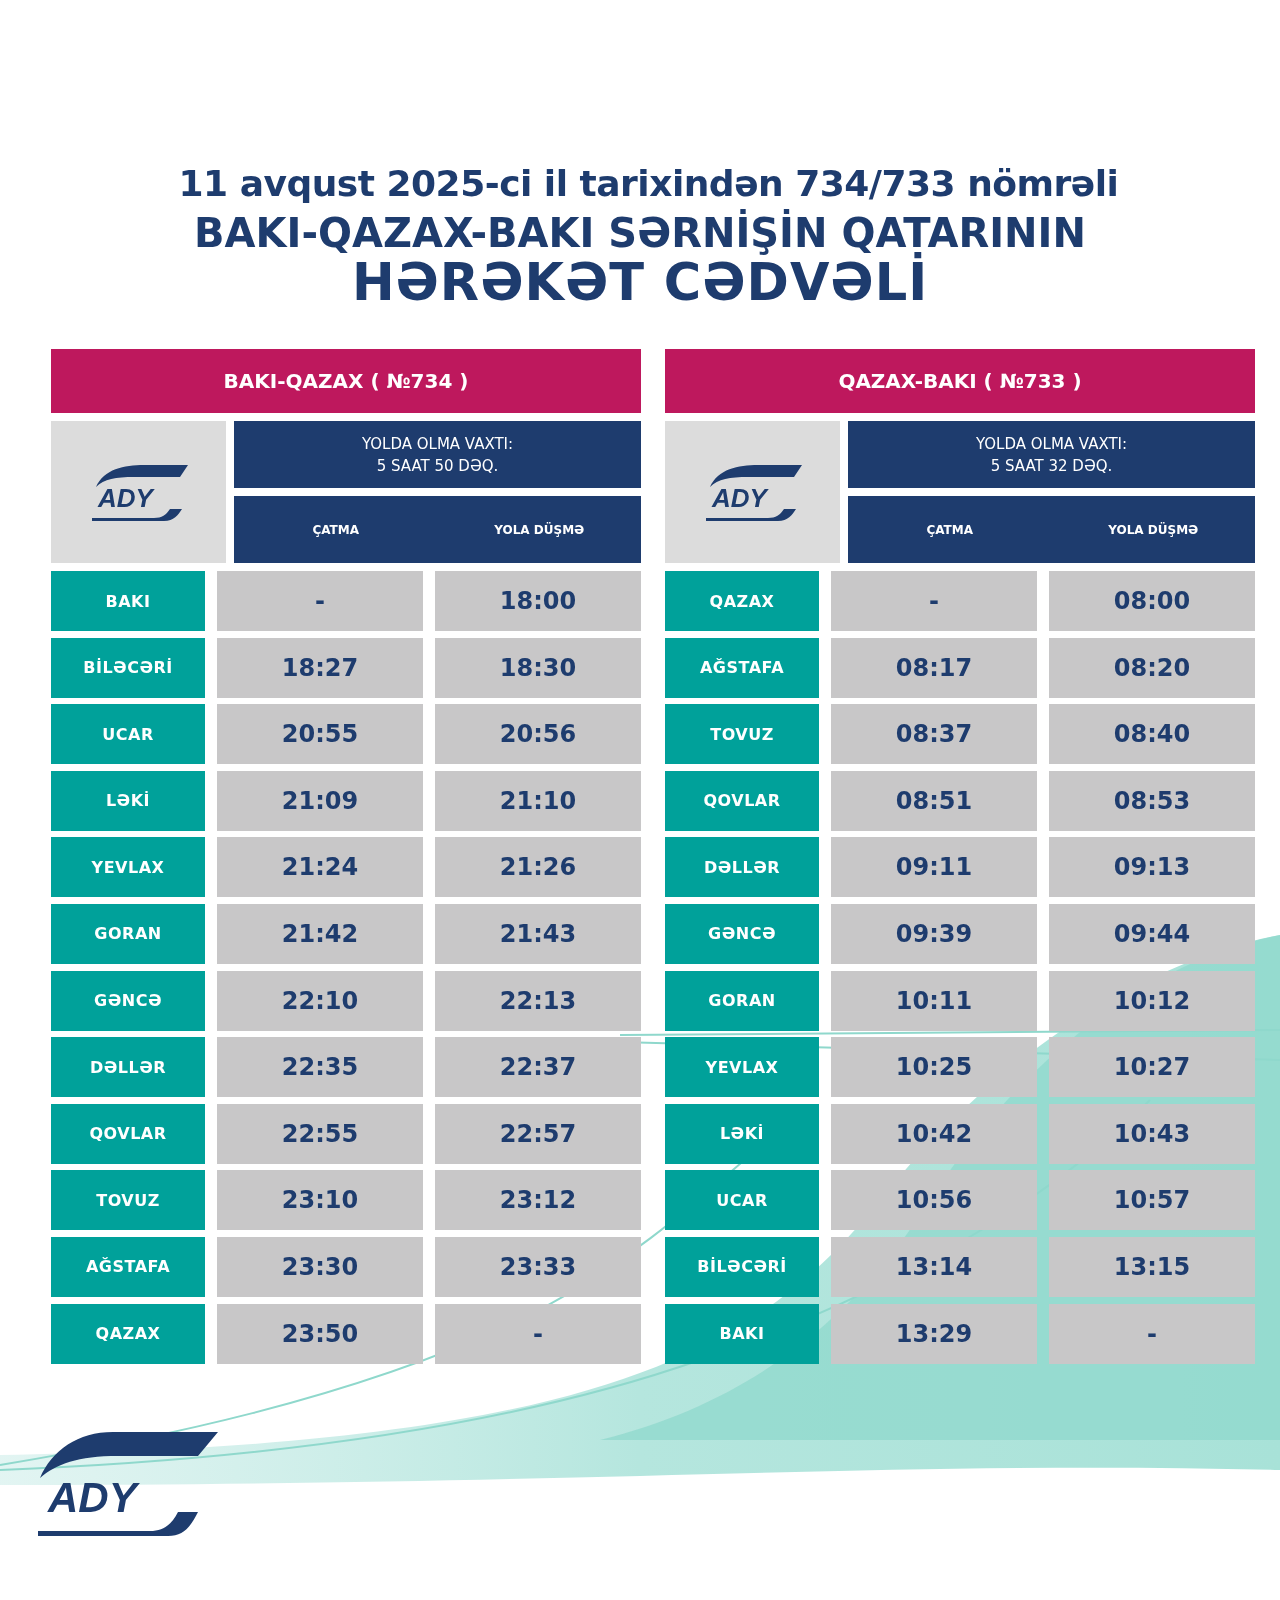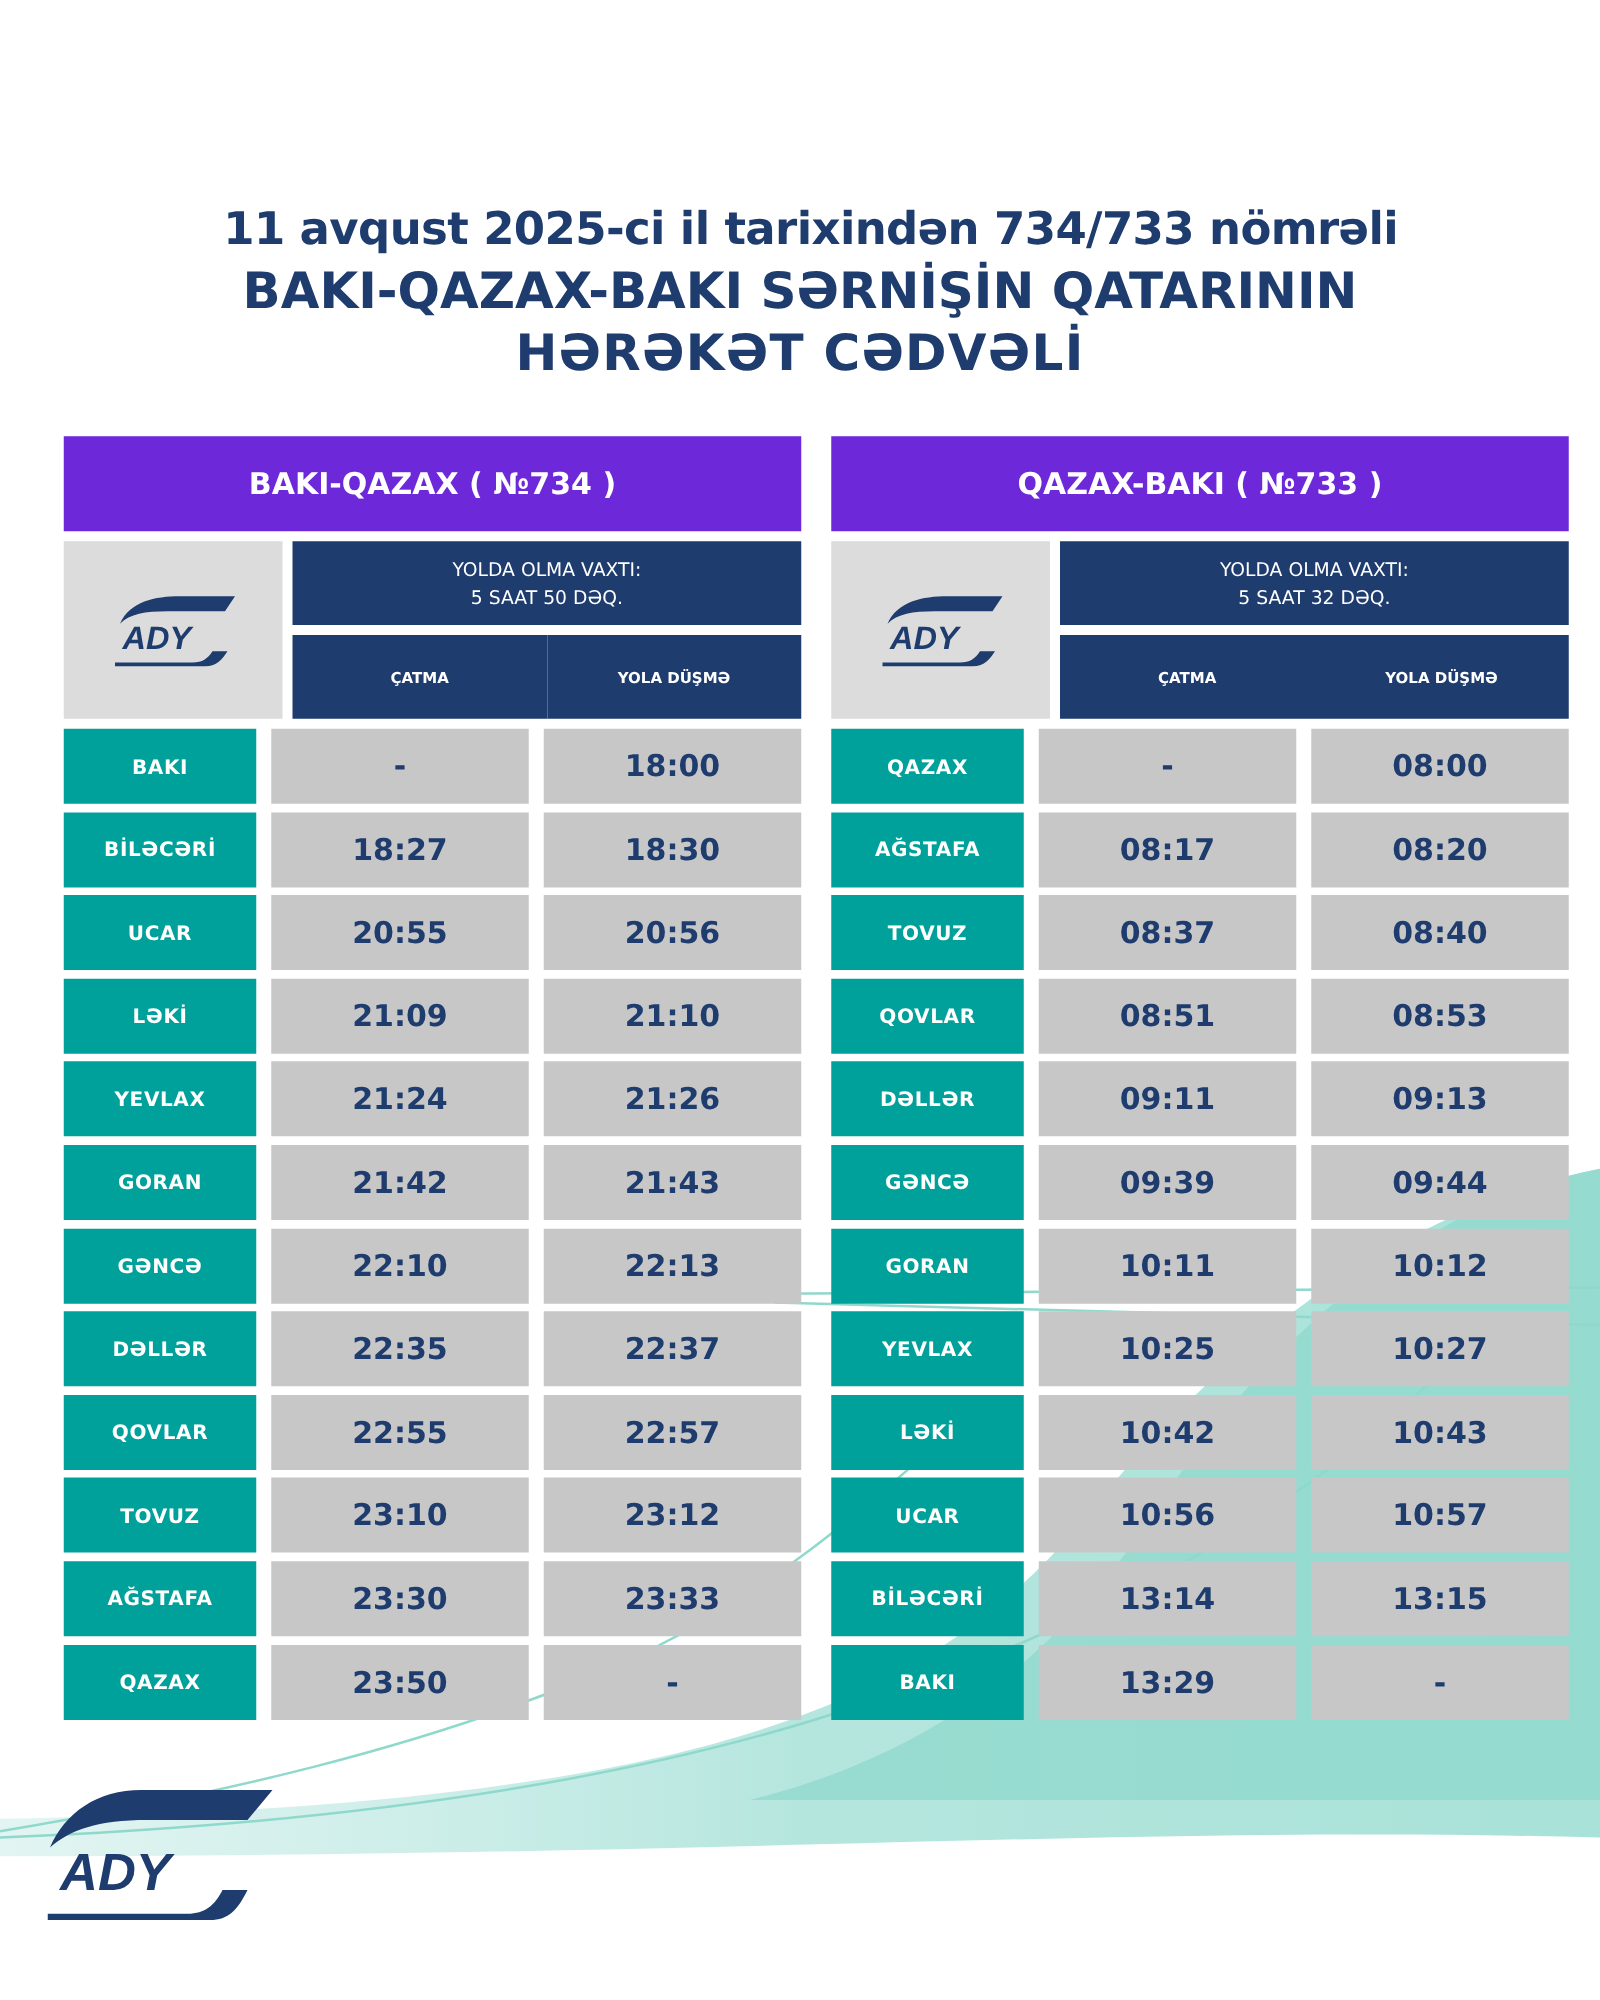--- a/index.html
+++ b/index.html
@@ -4,27 +4,27 @@
 <style>
   * { box-sizing: border-box; margin: 0; padding: 0; }
   html, body { width: 1280px; height: 1600px; background: #ffffff; overflow: hidden; }
   body { position: relative; font-family: "DejaVu Sans", "Liberation Sans", sans-serif; color: #1e3c6e; }
 
   .bg-decor { position: absolute; left: 0; top: 0; width: 1280px; height: 1600px; z-index: 0; pointer-events: none; }
 
   .title-block { position: absolute; left: 0; top: 160px; width: 1280px; text-align: center; z-index: 2; }
   .title-line1 { font-size: 36px; font-weight: bold; color: #1e3c6e; letter-spacing: -0.5px; line-height: 48px; padding-left: 17px; }
   .title-line2 { font-size: 40px; font-weight: bold; color: #1e3c6e; letter-spacing: 0px; line-height: 50px; }
-  .title-line3 { font-size: 40px; font-weight: bold; color: #1e3c6e; letter-spacing: 1px; line-height: 50px; }
+  .title-line3 { font-size: 51px; font-weight: bold; color: #1e3c6e; letter-spacing: 1px; line-height: 50px; }
 
   .schedule { position: absolute; top: 349px; width: 590px; z-index: 2; }
   .schedule.left { left: 51px; }
   .schedule.right { left: 665px; }
 
-  .route-header { height: 76px; background: #6d28d9; color: #ffffff; font-weight: bold; font-size: 24px; display: flex; align-items: center; justify-content: center; }
+  .route-header { height: 64px; background: #be185d; color: #ffffff; font-weight: bold; font-size: 20px; display: flex; align-items: center; justify-content: center; }
 
   .sub-header { display: flex; margin-top: 8px; height: 142px; }
   .logo-cell { width: 175px; background: #dcdcdc; display: flex; align-items: center; justify-content: center; margin-right: 8px; }
   .sub-right { flex: 1; display: flex; flex-direction: column; }
   .duration-box { height: 72px; background: #1e3c6e; color: #ffffff; display: flex; flex-direction: column; align-items: center; justify-content: center; font-weight: normal; font-size: 15px; line-height: 22px; }
   .col-heads { display: flex; margin-top: 8px; height: 72px; }
   .col-head { flex: 1; background: #1e3c6e; color: #ffffff; font-weight: bold; font-size: 12px; display: flex; align-items: center; justify-content: center; }
   .col-head + .col-head { margin-left: 0; }
 
   .rows { margin-top: 8px; }

